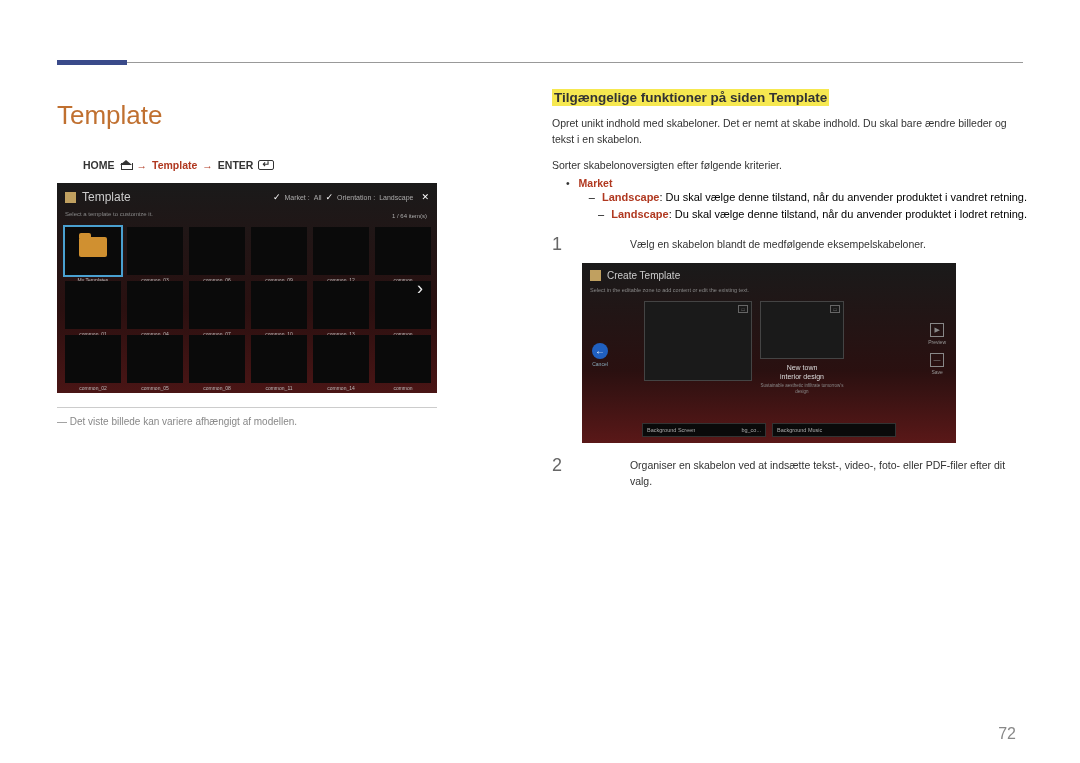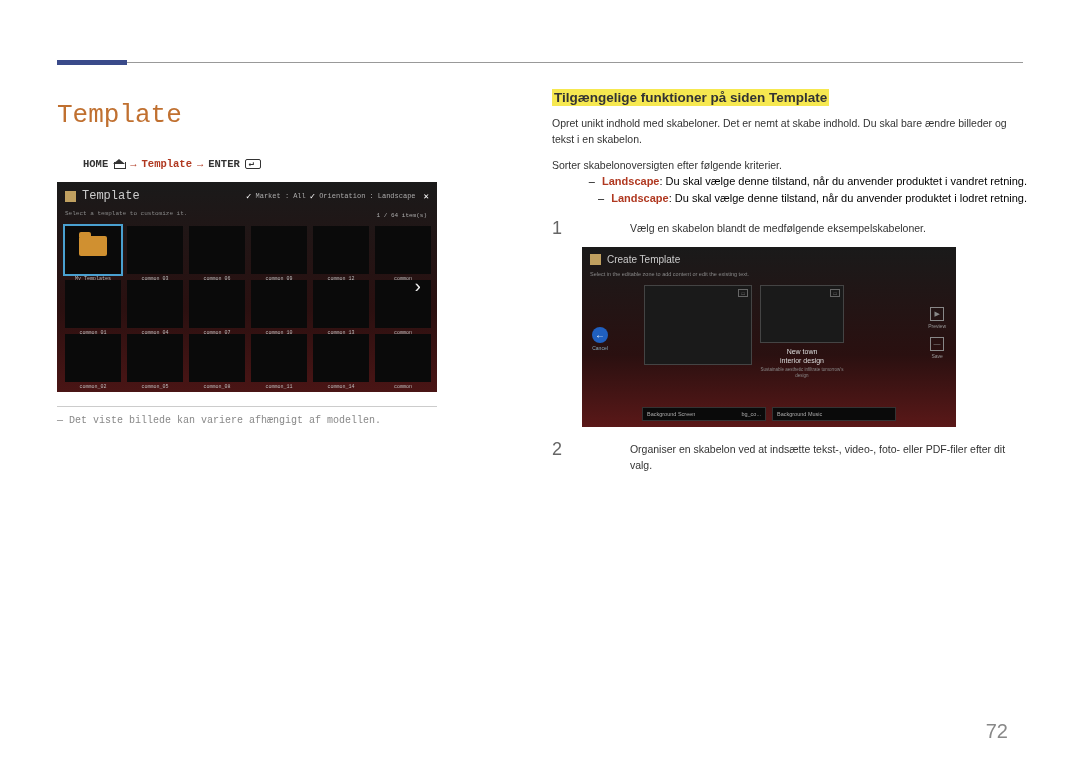--- a/index.html
+++ b/index.html
@@ -24,21 +24,20 @@
       left: 57px;
       width: 70px;
       height: 5px;
       background: #3a4a8a;
     }
     .left-col {
       position: absolute;
       left: 57px;
       top: 100px;
       width: 380px;
-      font-family: Liberation Mono, monospace;
     }
     .right-col {
       position: absolute;
       left: 552px;
       top: 88px;
       width: 475px;
     }
     h1 {
       color: #c07030;
       font-size: 26px;
@@ -352,22 +351,22 @@
       border: 1px solid #333;
       color: #aaa;
       font-size: 5.5px;
       padding: 3px 4px;
       display: flex;
       justify-content: space-between;
     }
     .page-num {
       position: absolute;
       bottom: 20px;
-      right: 72px;
-      font-size: 20px;
+      right: 64px;
+      font-size: 16px;
       color: #888;
     }
   </style>
 </head>
 <body>
 
 <div class="header-line"></div>
 <div class="header-accent"></div>
 
 <div class="left-col">
@@ -464,20 +463,24 @@
     <span>―</span>
     <span>Det viste billede kan variere afhængigt af modellen.</span>
   </div>
 </div>
 
 <div class="right-col">
   <h2>Tilgængelige funktioner på siden Template</h2>
   <div class="body-text">Opret unikt indhold med skabeloner. Det er nemt at skabe indhold. Du skal bare ændre billeder og tekst i en skabelon.</div>
   <div class="body-text">Sorter skabelonoversigten efter følgende kriterier.</div>
 
+  <div class="bullet-row">
+    <span class="bullet-dot">•</span>
+    <span class="red-label">Market</span>
+  </div>
   <div class="sub-bullet">
     <span class="dash">‒</span>
     <span class="red-label">Landscape</span><span>: Du skal vælge denne tilstand, når du anvender produktet i vandret retning.</span>
   </div>
   <div class="sub-bullet">
     <span class="dash">‒</span>
     <span class="red-label">Landscape</span><span>: Du skal vælge denne tilstand, når du anvender produktet i lodret retning.</span>
   </div>
 
   <div class="step-row">

